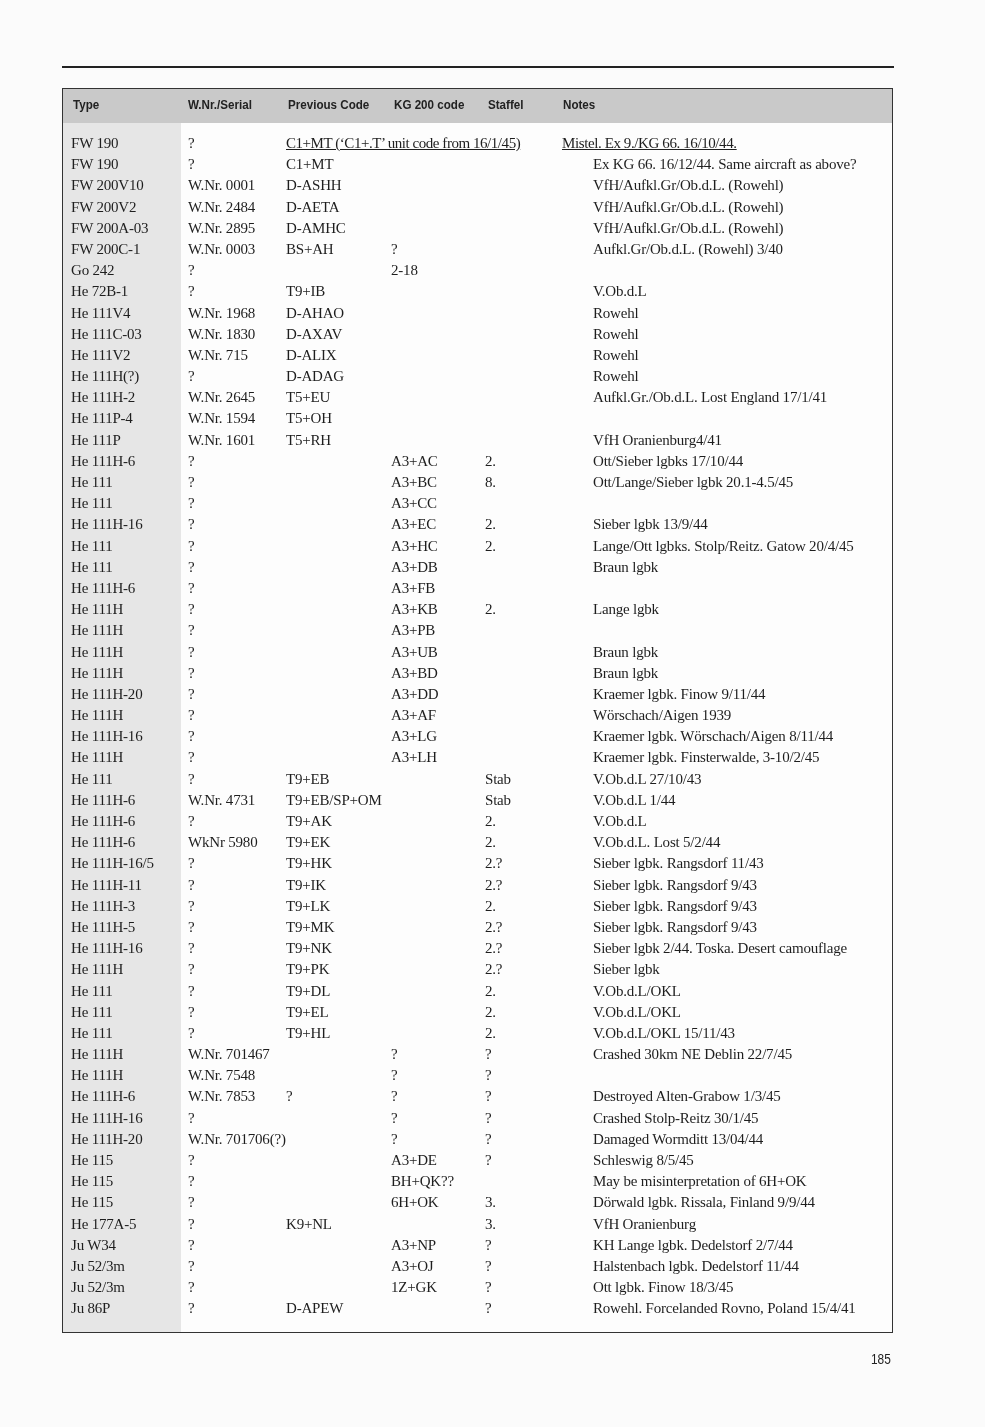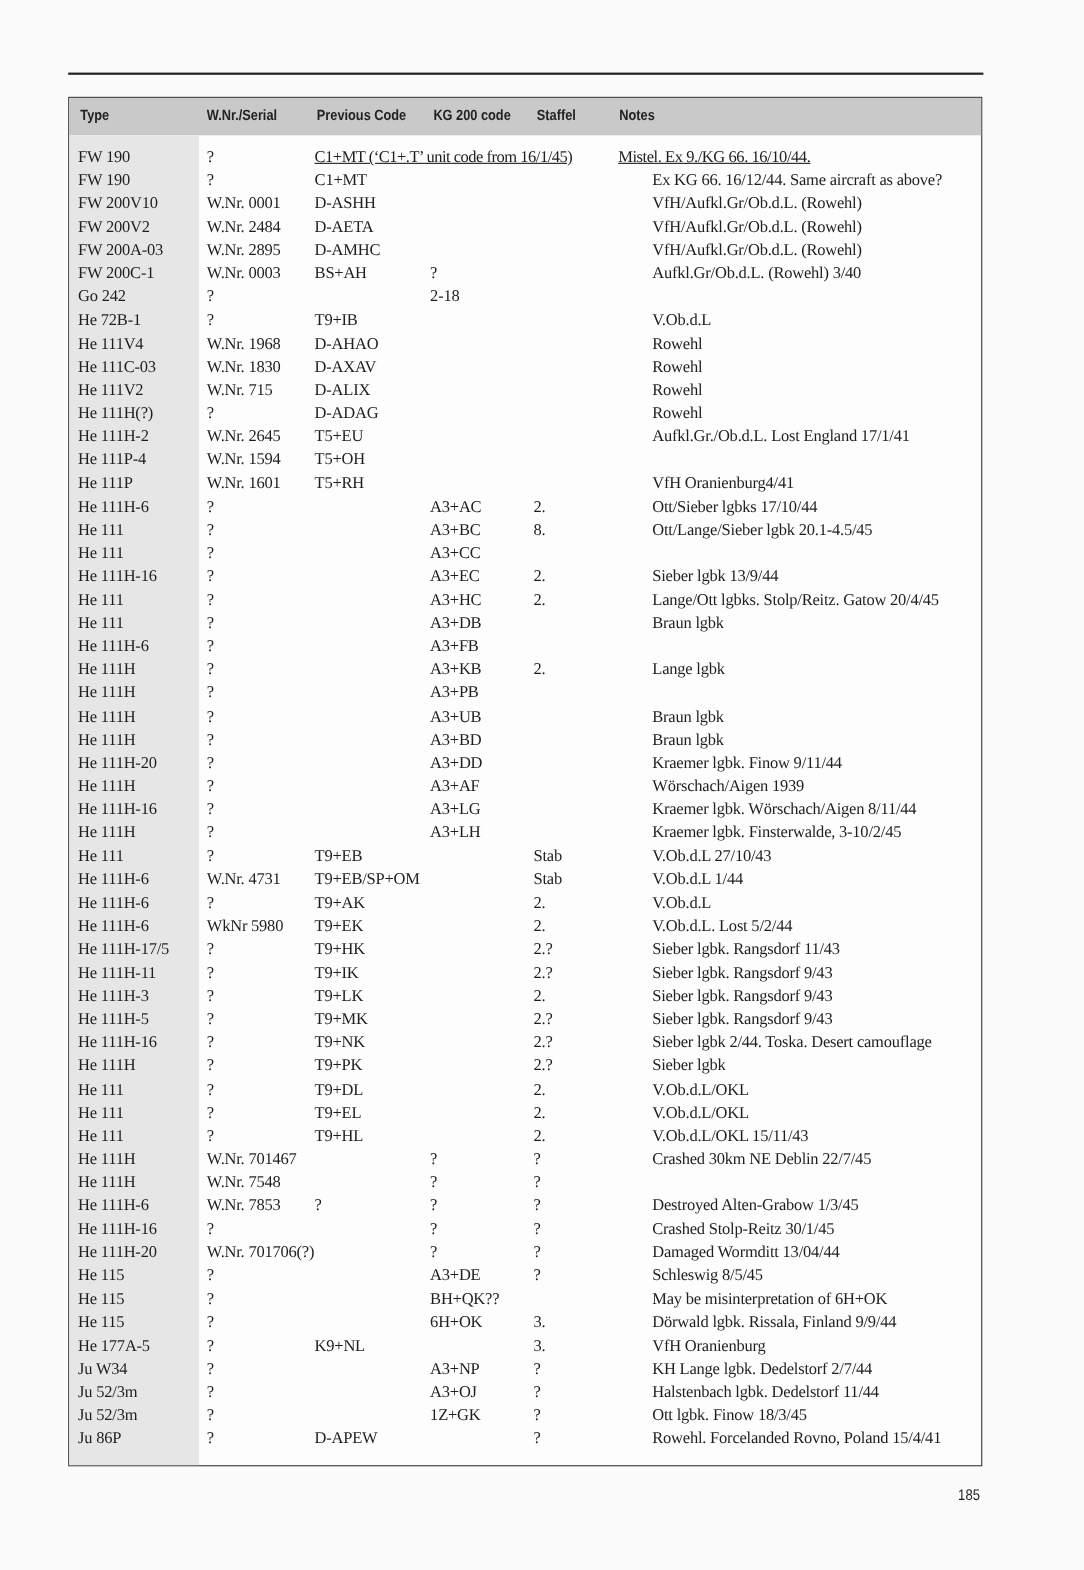--- a/index.html
+++ b/index.html
@@ -332,21 +332,21 @@
       </div>
       <div class="row">
         <span class="cell c-type">He 111H-6</span>
         <span class="cell c-wnr">WkNr 5980</span>
         <span class="cell c-prev">T9+EK</span>
         <span class="cell c-kg"></span>
         <span class="cell c-staffel">2.</span>
         <span class="cell c-notes">V.Ob.d.L. Lost 5/2/44</span>
       </div>
       <div class="row">
-        <span class="cell c-type">He 111H-17/5</span>
+        <span class="cell c-type">He 111H-16/5</span>
         <span class="cell c-wnr">?</span>
         <span class="cell c-prev">T9+HK</span>
         <span class="cell c-kg"></span>
         <span class="cell c-staffel">2.?</span>
         <span class="cell c-notes">Sieber lgbk. Rangsdorf 11/43</span>
       </div>
       <div class="row">
         <span class="cell c-type">He 111H-11</span>
         <span class="cell c-wnr">?</span>
         <span class="cell c-prev">T9+IK</span>

